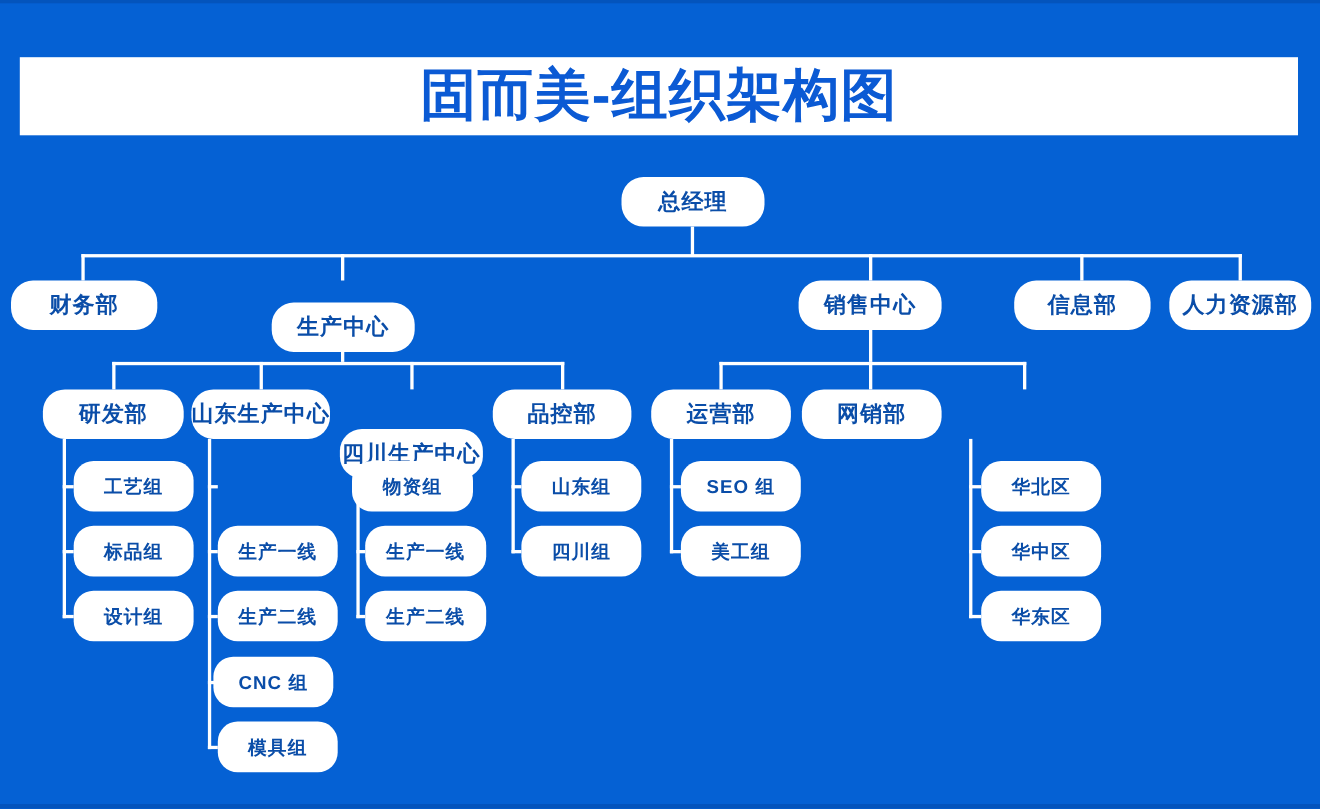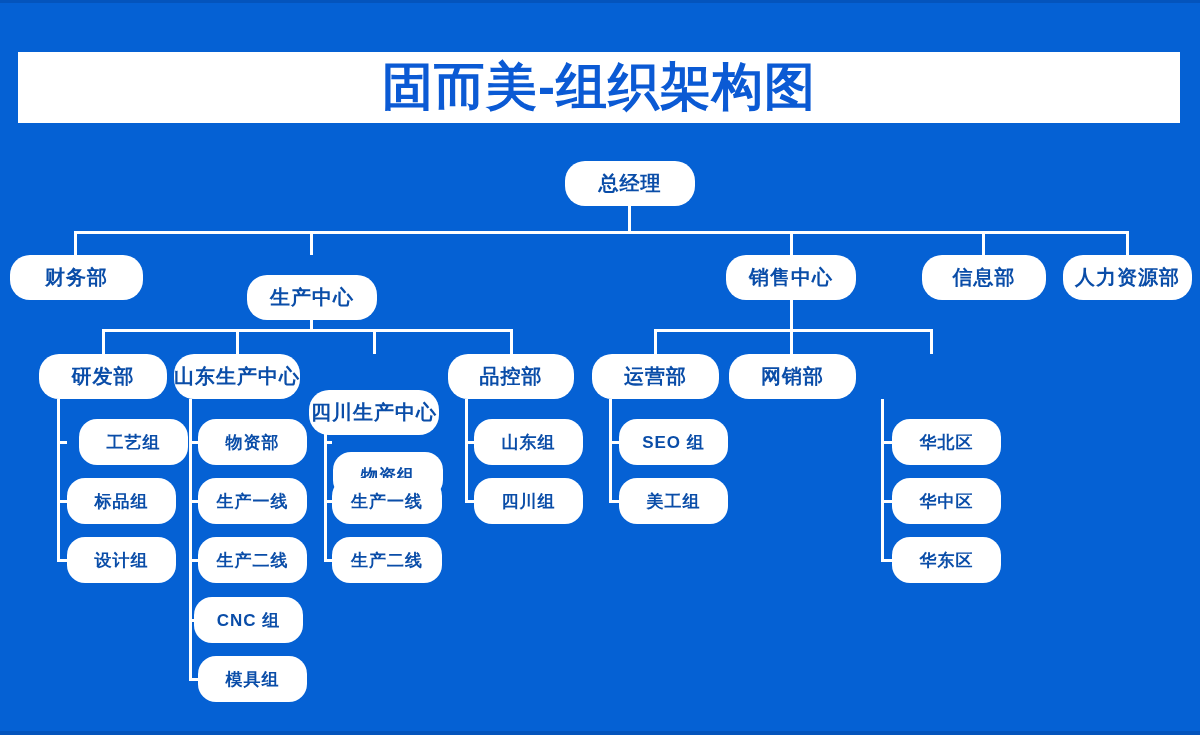--- a/index.html
+++ b/index.html
@@ -109,31 +109,30 @@
   <div class="node" style="left:726px;top:255px;width:130px;">销售中心</div>
   <div class="node" style="left:1063px;top:255px;width:129px;">人力资源部</div>
 
   <div class="node" style="left:39px;top:354px;width:128px;">研发部</div>
   <div class="node" style="left:174px;top:354px;width:126px;">山东生产中心</div>
   <div class="node" style="left:309px;top:354px;width:130px;margin-top:36px;">四川生产中心</div>
   <div class="node" style="left:448px;top:354px;width:126px;">品控部</div>
   <div class="node" style="left:592px;top:354px;width:127px;">运营部</div>
   <div class="node" style="left:729px;top:354px;width:127px;">网销部</div>
 
-  <div class="node leaf" style="left:79px;top:419px;width:109px;">工艺组</div>
+  <div class="node leaf" style="left:67px;top:419px;width:109px;">工艺组</div>
   <div class="node leaf" style="left:67px;top:478px;width:109px;">标品组</div>
   <div class="node leaf" style="left:67px;top:537px;width:109px;">设计组</div>
 
-  <div class="node leaf" style="left:198px;top:419px;width:109px;">物资部</div>
   <div class="node leaf" style="left:198px;top:478px;width:109px;">生产一线</div>
   <div class="node leaf" style="left:198px;top:537px;width:109px;">生产二线</div>
   <div class="node leaf" style="left:194px;top:597px;width:109px;">CNC 组</div>
   <div class="node leaf" style="left:198px;top:656px;width:109px;">模具组</div>
 
-  <div class="node leaf" style="left:333px;top:419px;width:110px;margin-top:33px;">物资组</div>
+  <div class="node leaf" style="left:320px;top:419px;width:110px;">物资组</div>
   <div class="node leaf" style="left:332px;top:478px;width:110px;">生产一线</div>
   <div class="node leaf" style="left:332px;top:537px;width:110px;">生产二线</div>
 
   <div class="node leaf" style="left:474px;top:419px;width:109px;">山东组</div>
   <div class="node leaf" style="left:474px;top:478px;width:109px;">四川组</div>
 
   <div class="node leaf" style="left:619px;top:419px;width:109px;">SEO 组</div>
   <div class="node leaf" style="left:619px;top:478px;width:109px;">美工组</div>
 
   <div class="node leaf" style="left:892px;top:419px;width:109px;">华北区</div>

